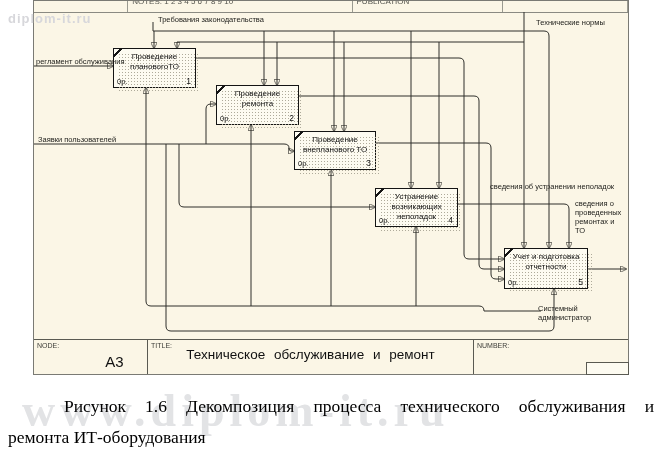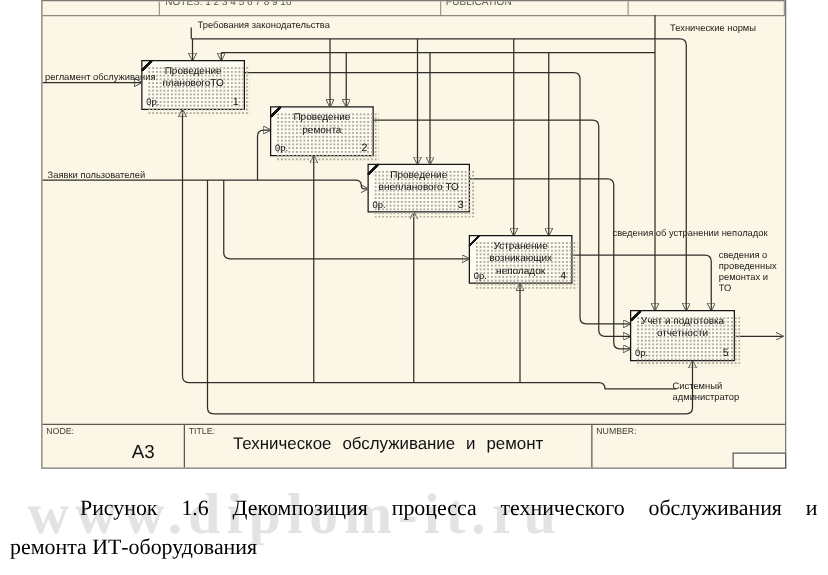--- a/index.html
+++ b/index.html
@@ -58,20 +58,21 @@
   .caption{position:absolute;left:8px;top:391px;width:646px;z-index:2;
            font-family:"Liberation Serif",serif;font-size:17.5px;color:#000;line-height:1.75;}
   .caption .l1{display:block;text-indent:56px;text-align:justify;text-align-last:justify;}
   .caption .l2{display:block;}
 </style>
 </head>
 <body>
 
 <div class="page">
 
+  <div class="wm-top">diplom-it.ru</div>
   <div class="wm-bottom">www.diplom-it.ru</div>
 
   <div class="frame">
 
     <div class="topstrip">
       <div class="cell" style="width:63px"></div>
       <div class="cell" style="width:217px">
         <span>NOTES: 1 2 3 4 5 6 7 8 9 10</span>
       </div>
       <div class="cell" style="width:130px">

